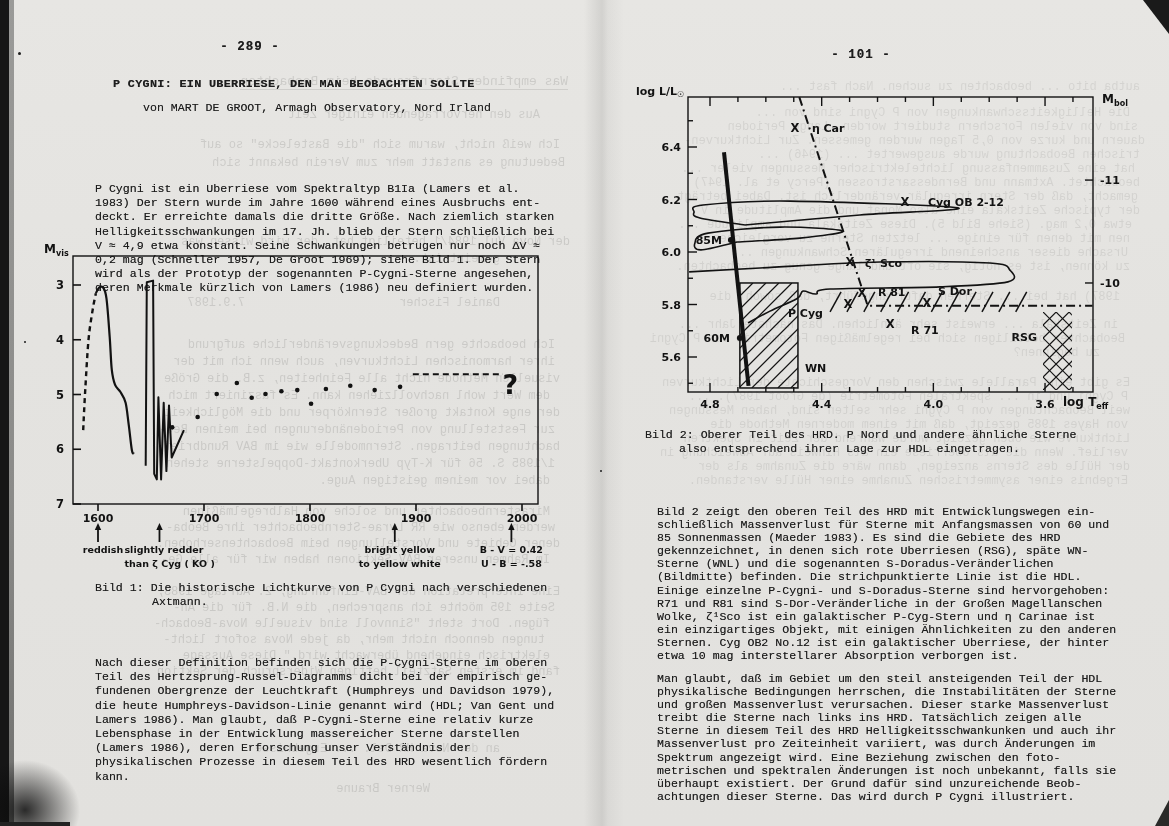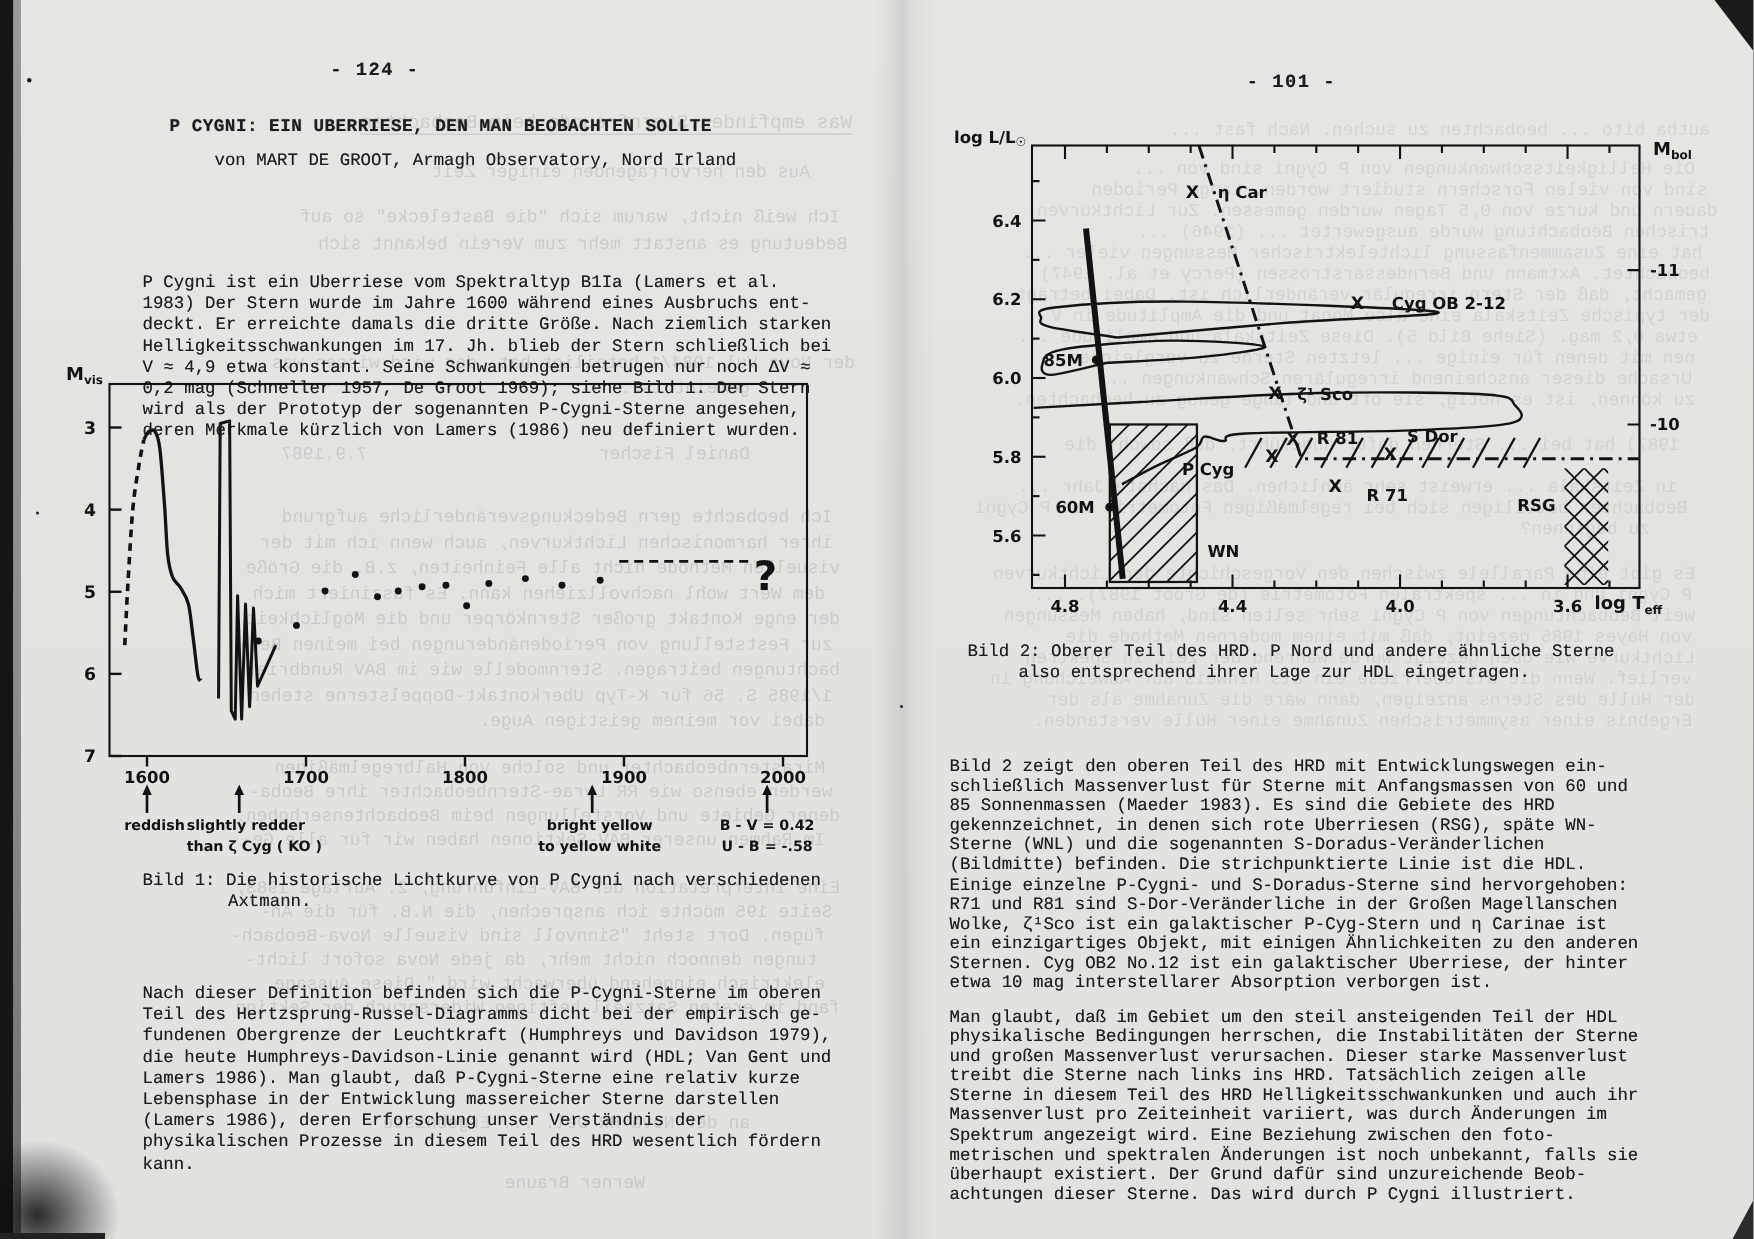--- a/index.html
+++ b/index.html
@@ -3,21 +3,21 @@
 <meta charset="utf-8">
 <style>
   html,body{margin:0;padding:0;background:#777;}
   #scan{position:relative;width:1169px;height:826px;overflow:hidden;
         background:linear-gradient(180deg,#e7e6e3 0%,#e4e3e0 40%,#e2e1de 100%);
         font-family:"Liberation Mono","DejaVu Sans Mono",monospace;color:#1d1d1d;}
   .abs{position:absolute;}
   .para{font-size:11.6px;white-space:pre;letter-spacing:0;color:#1c1c1c;
         text-shadow:0 0 .4px rgba(20,20,20,.55);}
   .lp .para{line-height:14.2px;}
-  .rp .para{line-height:13.1px;}
+  .rp .para{line-height:13.1px;margin-left:24px;}
   .pagenum{font-size:12.5px;font-weight:bold;letter-spacing:1px;text-shadow:0 0 .4px rgba(20,20,20,.6);}
   .title{font-size:11.8px;font-weight:bold;letter-spacing:.3px;text-shadow:0 0 .5px rgba(20,20,20,.6);}
   .byline{font-size:11.6px;text-shadow:0 0 .4px rgba(20,20,20,.5);}
   .cap{font-size:11.6px;white-space:pre;text-shadow:0 0 .4px rgba(20,20,20,.55);}
   
   .edge-black{left:0;top:0;width:9px;height:826px;background:#161616;}
   .edge-gray{left:9px;top:0;width:5px;height:826px;background:linear-gradient(180deg,#9a9a98,#8b8b89 60%,#6f6f6d);}
   .gutter{left:584px;top:0;width:40px;height:826px;
           background:linear-gradient(90deg,rgba(60,60,58,0) 0%,rgba(60,60,58,.12) 45%,rgba(60,60,58,.05) 60%,rgba(60,60,58,0) 100%);}
   .corner-tr{right:0;top:0;width:26px;height:34px;background:#1a1a1a;
@@ -90,21 +90,21 @@
       <div class="bleed" style="left: 648px; top: 390px; width: 480px; font-size: 12px; opacity: 0.11;"><span>P Cygni und in ... spektralen Fotometrie (de Groot 1987). ...</span></div>
       <div class="bleed" style="left: 650px; top: 404px; width: 480px; font-size: 12px; opacity: 0.11;"><span>weil Beobachtungen von P Cygni sehr selten sind, haben Messungen</span></div>
       <div class="bleed" style="left: 648px; top: 418px; width: 480px; font-size: 12px; opacity: 0.11;"><span>von Hayes 1985 gezeigt, daß mit einem modernen Methode die</span></div>
       <div class="bleed" style="left: 650px; top: 432px; width: 480px; font-size: 12px; opacity: 0.11;"><span>Lichtkurve wie oben gezeigt wurde während der Zeit in Spektren</span></div>
       <div class="bleed" style="left: 648px; top: 446px; width: 480px; font-size: 12px; opacity: 0.11;"><span>verlief. Wenn die als Überriese ein als Hinweis auf Abweichung in</span></div>
       <div class="bleed" style="left: 650px; top: 460px; width: 480px; font-size: 12px; opacity: 0.11;"><span>der Hülle des Sterns anzeigen, dann wäre die Zunahme als der</span></div>
       <div class="bleed" style="left: 648px; top: 474px; width: 480px; font-size: 12px; opacity: 0.11;"><span>Ergebnis einer asymmetrischen Zunahme einer Hülle verstanden.</span></div>
     </div>
 
   <div class="lp">
-    <div class="abs pagenum" style="left:210px;top:40px;width:80px;text-align:center;">- 124 -</div>
+    <div class="abs pagenum" style="left:210px;top:40px;width:80px;text-align:center;">- 289 -</div>
     <div class="abs title" style="left:113px;top:77px;">P CYGNI: EIN UBERRIESE, DEN MAN BEOBACHTEN SOLLTE</div>
     <div class="abs byline" style="left:143px;top:101px;">von MART DE GROOT, Armagh Observatory, Nord Irland</div>
     <div class="abs para" style="left:95px;top:134px;margin-top:48px;">P Cygni ist ein Uberriese vom Spektraltyp B1Ia (Lamers et al.
 1983) Der Stern wurde im Jahre 1600 während eines Ausbruchs ent-
 deckt. Er erreichte damals die dritte Größe. Nach ziemlich starken
 Helligkeitsschwankungen im 17. Jh. blieb der Stern schließlich bei
 V ≈ 4,9 etwa konstant. Seine Schwankungen betrugen nur noch ΔV ≈
 0,2 mag (Schneller 1957, De Groot 1969); siehe Bild 1. Der Stern
 wird als der Prototyp der sogenannten P-Cygni-Sterne angesehen,
 deren Merkmale kürzlich von Lamers (1986) neu definiert wurden.</div>

